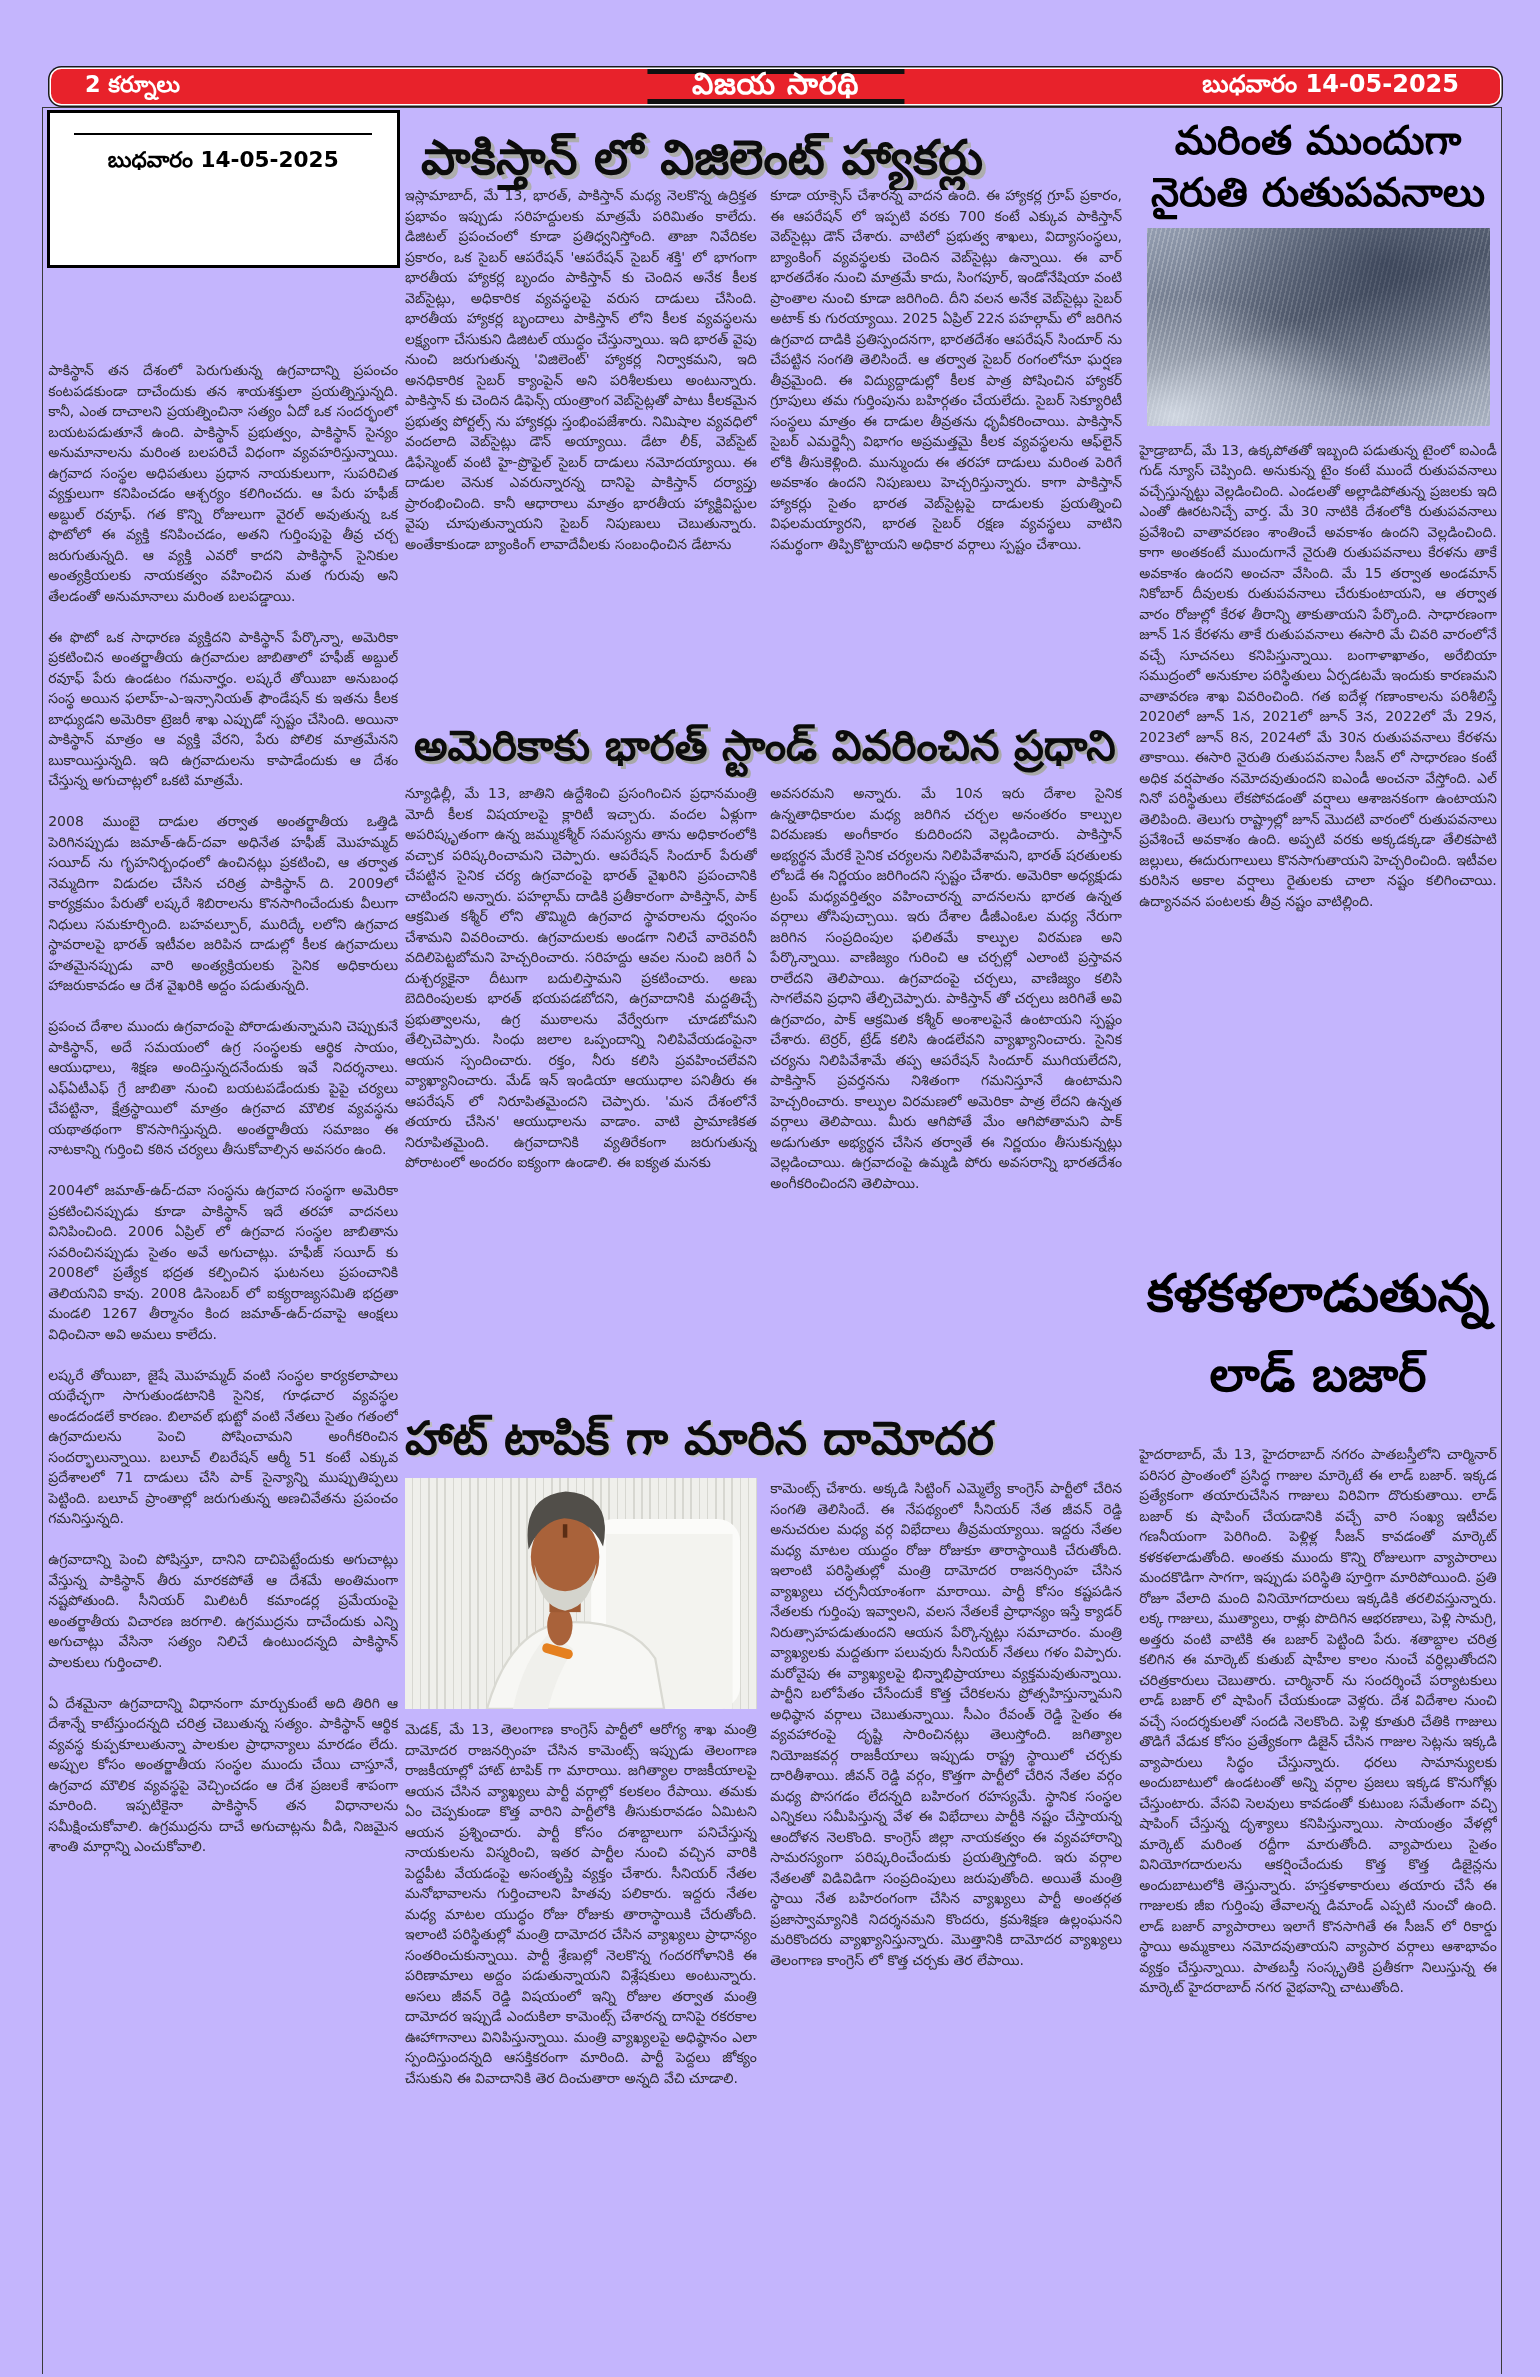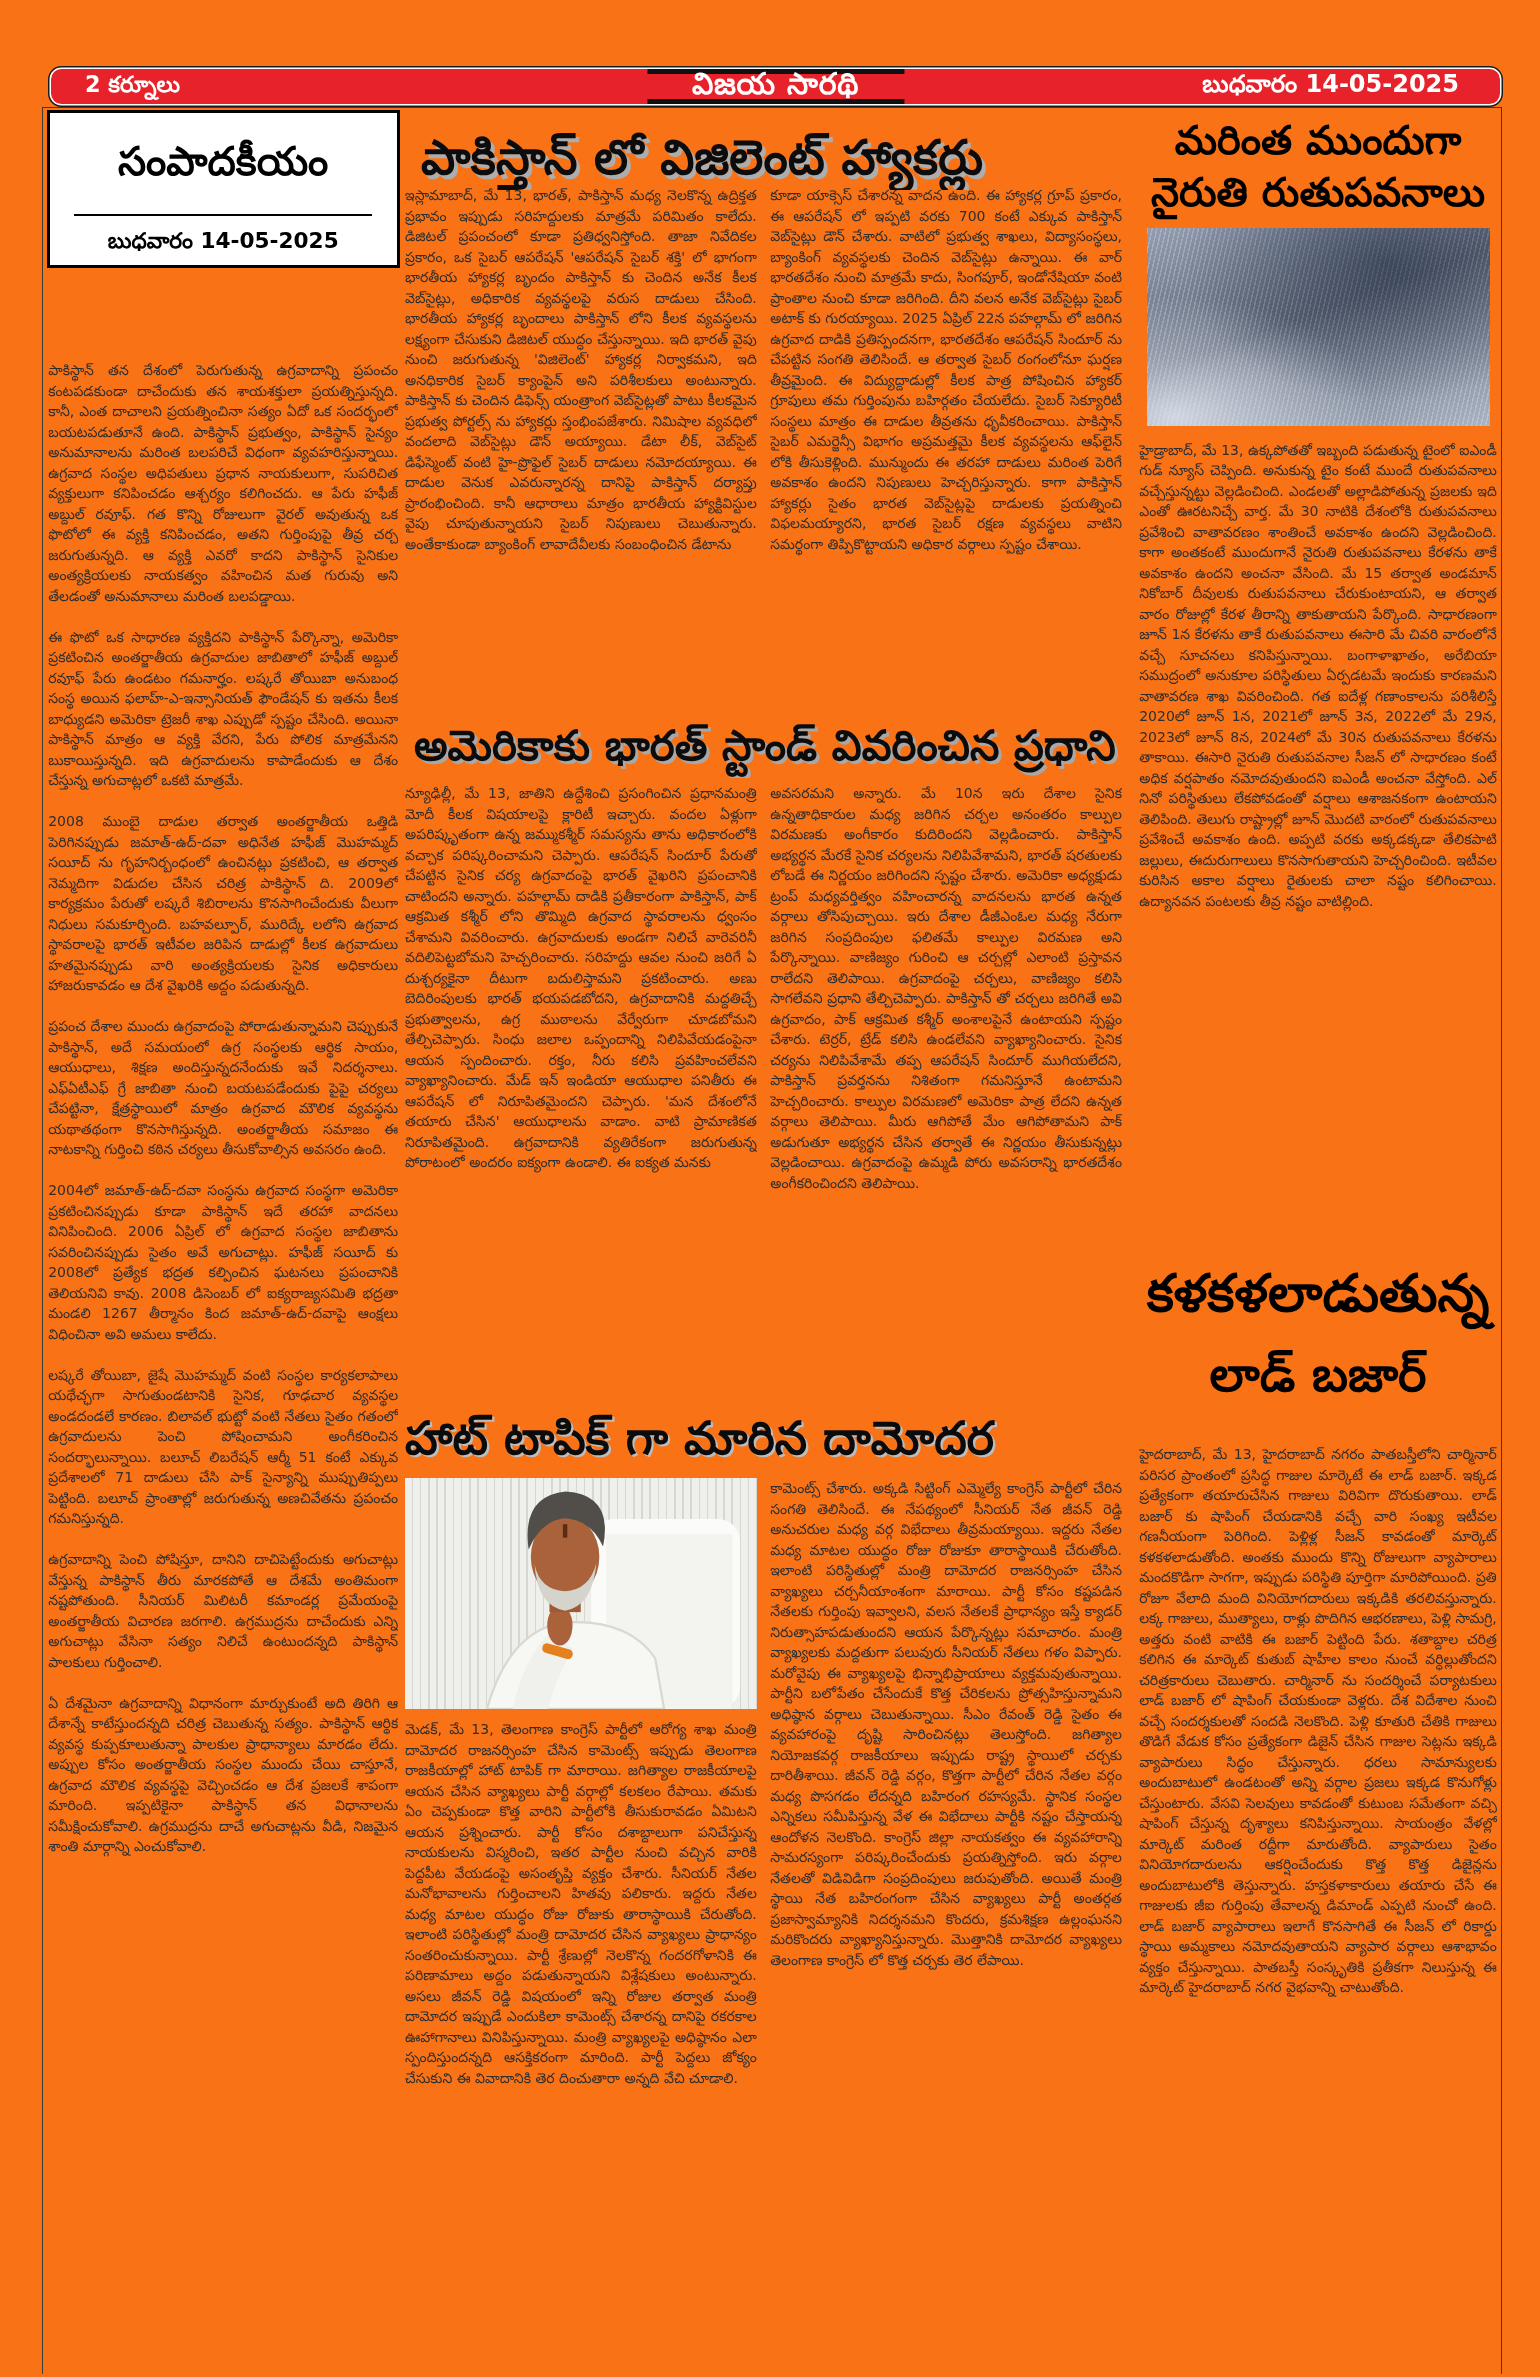--- a/index.html
+++ b/index.html
@@ -1,16 +1,16 @@
 <!DOCTYPE html>
 <html style="font-size:12px"><head>
 <meta charset="utf-8">
 <style>
   html,body{margin:0;padding:0;background:#ffffff;}
-  .page{position:relative;width:1541px;height:2377px;background:#f97316;overflow:hidden;
+  .page{position:relative;width:1541px;height:2377px;background:#c4b5fd;overflow:hidden;
         font-family:"DejaVu Sans","Liberation Sans",sans-serif;color:#262626;}
   
   .masthead{position:absolute;left:51px;top:69px;width:1449px;height:35px;background:#e8222b;
             border-radius:10.4px;box-shadow:0 0 0 1.5px #ffffff,0 0 0 3px #1a1a1a;}
   .mh-left{position:absolute;left:34px;top:50%;transform:translateY(-50%);color:#fff;
            font-size:22.4px;font-weight:700;white-space:nowrap;}
   .mh-center{position:absolute;left:50%;top:0;height:100%;transform:translateX(-50%);
              display:flex;align-items:center;padding:0 45px;box-sizing:border-box;
              border-top:5.2px solid #101010;border-bottom:5.2px solid #101010;}
   .mh-center span{color:#fff;font-size:30px;font-weight:800;letter-spacing:0.7px;white-space:nowrap;}
@@ -78,21 +78,20 @@
     <div class="mh-center">
       <span>విజయ సారథి</span>
     </div>
     <span class="mh-right">బుధవారం 14-05-2025</span>
   </div>
 
   <div class="frame">
 
     <section class="ed-section">
       <div class="ed-header">
-        <div class="ed-title">సంపాదకీయం</div>
         <div class="ed-rule"></div>
         <div class="ed-date">బుధవారం 14-05-2025</div>
       </div>
       <div class="ed-body body-text">పాకిస్థాన్ తన దేశంలో పెరుగుతున్న ఉగ్రవాదాన్ని ప్రపంచం కంటపడకుండా దాచేందుకు తన శాయశక్తులా ప్రయత్నిస్తున్నది. కానీ, ఎంత దాచాలని ప్రయత్నించినా సత్యం ఏదో ఒక సందర్భంలో బయటపడుతూనే ఉంది. పాకిస్థాన్ ప్రభుత్వం, పాకిస్థాన్ సైన్యం అనుమానాలను మరింత బలపరిచే విధంగా వ్యవహరిస్తున్నాయి. ఉగ్రవాద సంస్థల అధిపతులు ప్రధాన నాయకులుగా, సుపరిచిత వ్యక్తులుగా కనిపించడం ఆశ్చర్యం కలిగించదు. ఆ పేరు హఫీజ్ అబ్దుల్ రవూఫ్. గత కొన్ని రోజులుగా వైరల్ అవుతున్న ఒక ఫొటోలో ఈ వ్యక్తి కనిపించడం, అతని గుర్తింపుపై తీవ్ర చర్చ జరుగుతున్నది. ఆ వ్యక్తి ఎవరో కాదని పాకిస్థాన్ సైనికుల అంత్యక్రియలకు నాయకత్వం వహించిన మత గురువు అని తేలడంతో అనుమానాలు మరింత బలపడ్డాయి.
 
 ఈ ఫొటో ఒక సాధారణ వ్యక్తిదని పాకిస్థాన్ పేర్కొన్నా, అమెరికా ప్రకటించిన అంతర్జాతీయ ఉగ్రవాదుల జాబితాలో హఫీజ్ అబ్దుల్ రవూఫ్ పేరు ఉండటం గమనార్హం. లష్కరే తోయిబా అనుబంధ సంస్థ అయిన ఫలాహ్-ఎ-ఇన్సానియత్ ఫౌండేషన్ కు ఇతను కీలక బాధ్యుడని అమెరికా ట్రెజరీ శాఖ ఎప్పుడో స్పష్టం చేసింది. అయినా పాకిస్థాన్ మాత్రం ఆ వ్యక్తి వేరని, పేరు పోలిక మాత్రమేనని బుకాయిస్తున్నది. ఇది ఉగ్రవాదులను కాపాడేందుకు ఆ దేశం చేస్తున్న అగుచాట్లలో ఒకటి మాత్రమే.
 
 2008 ముంబై దాడుల తర్వాత అంతర్జాతీయ ఒత్తిడి పెరిగినప్పుడు జమాత్-ఉద్-దవా అధినేత హఫీజ్ మొహమ్మద్ సయీద్ ను గృహనిర్బంధంలో ఉంచినట్లు ప్రకటించి, ఆ తర్వాత నెమ్మదిగా విడుదల చేసిన చరిత్ర పాకిస్థాన్ ది. 2009లో కార్యక్రమం పేరుతో లష్కరే శిబిరాలను కొనసాగించేందుకు వీలుగా నిధులు సమకూర్చింది. బహవల్పూర్, మురిద్కే లలోని ఉగ్రవాద స్థావరాలపై భారత్ ఇటీవల జరిపిన దాడుల్లో కీలక ఉగ్రవాదులు హతమైనప్పుడు వారి అంత్యక్రియలకు సైనిక అధికారులు హాజరుకావడం ఆ దేశ వైఖరికి అద్దం పడుతున్నది.
 
 ప్రపంచ దేశాల ముందు ఉగ్రవాదంపై పోరాడుతున్నామని చెప్పుకునే పాకిస్థాన్, అదే సమయంలో ఉగ్ర సంస్థలకు ఆర్థిక సాయం, ఆయుధాలు, శిక్షణ అందిస్తున్నదనేందుకు ఇవే నిదర్శనాలు. ఎఫ్ఏటీఎఫ్ గ్రే జాబితా నుంచి బయటపడేందుకు పైపై చర్యలు చేపట్టినా, క్షేత్రస్థాయిలో మాత్రం ఉగ్రవాద మౌలిక వ్యవస్థను యథాతథంగా కొనసాగిస్తున్నది. అంతర్జాతీయ సమాజం ఈ నాటకాన్ని గుర్తించి కఠిన చర్యలు తీసుకోవాల్సిన అవసరం ఉంది.

